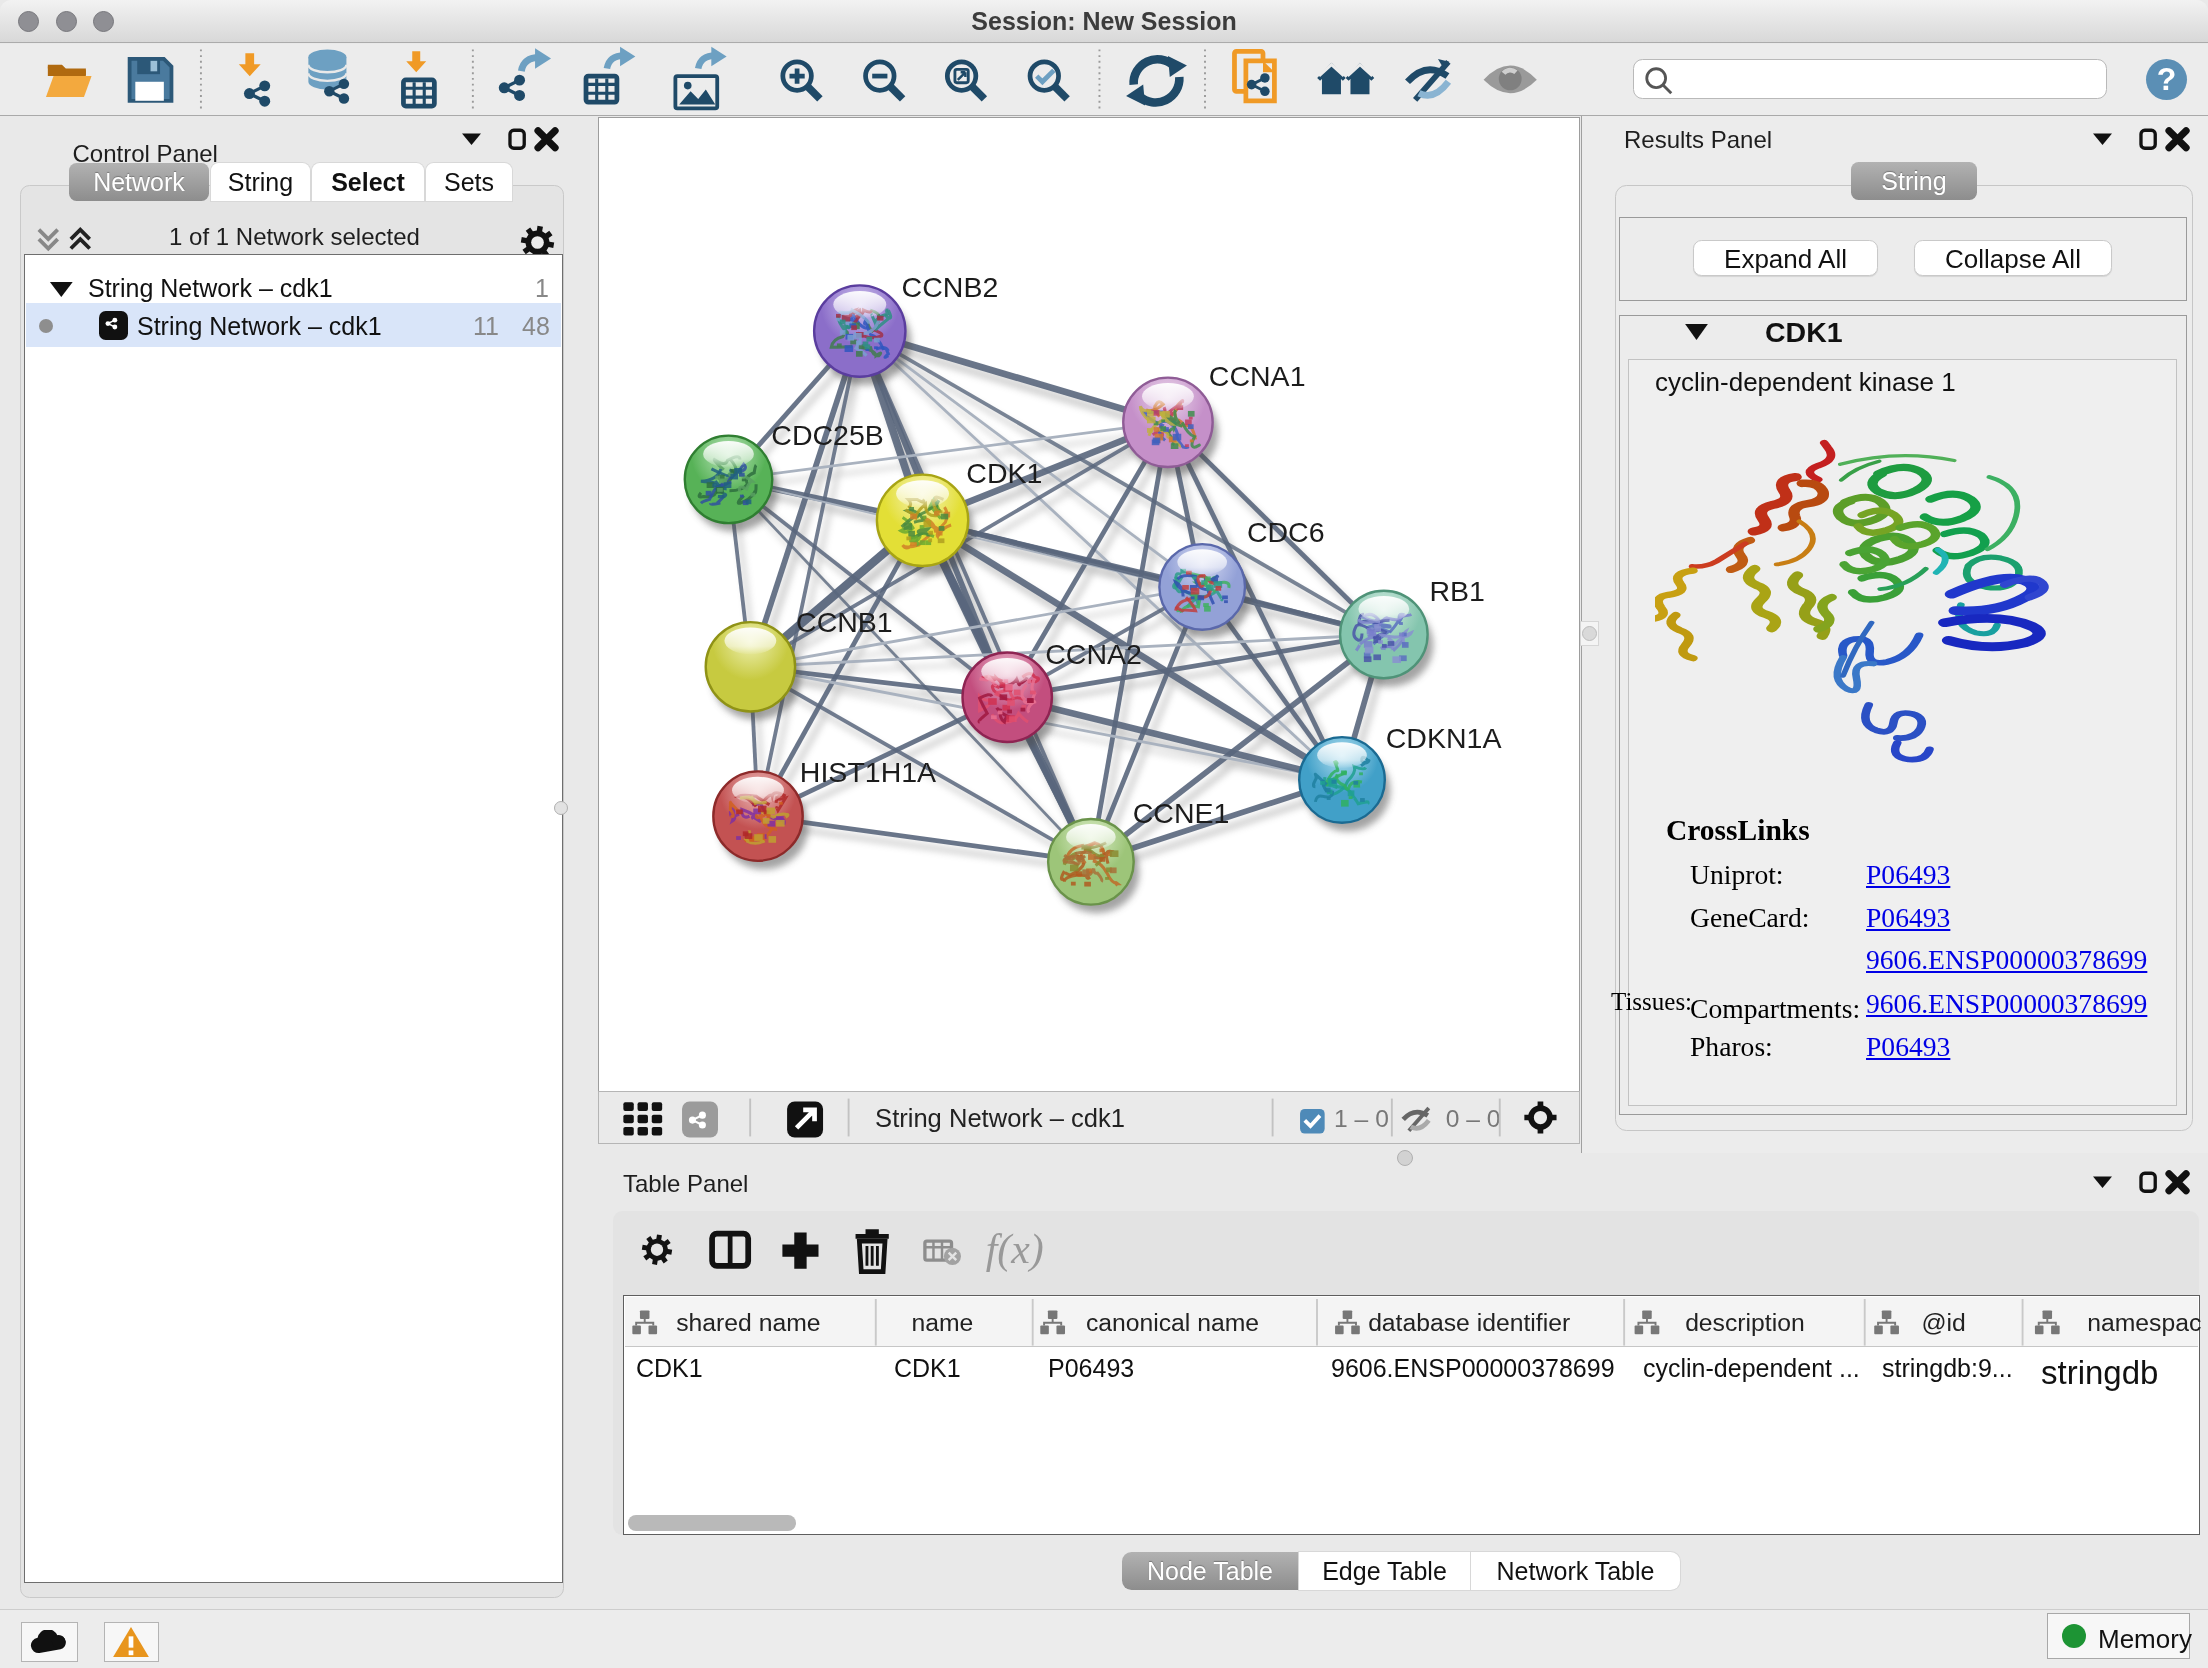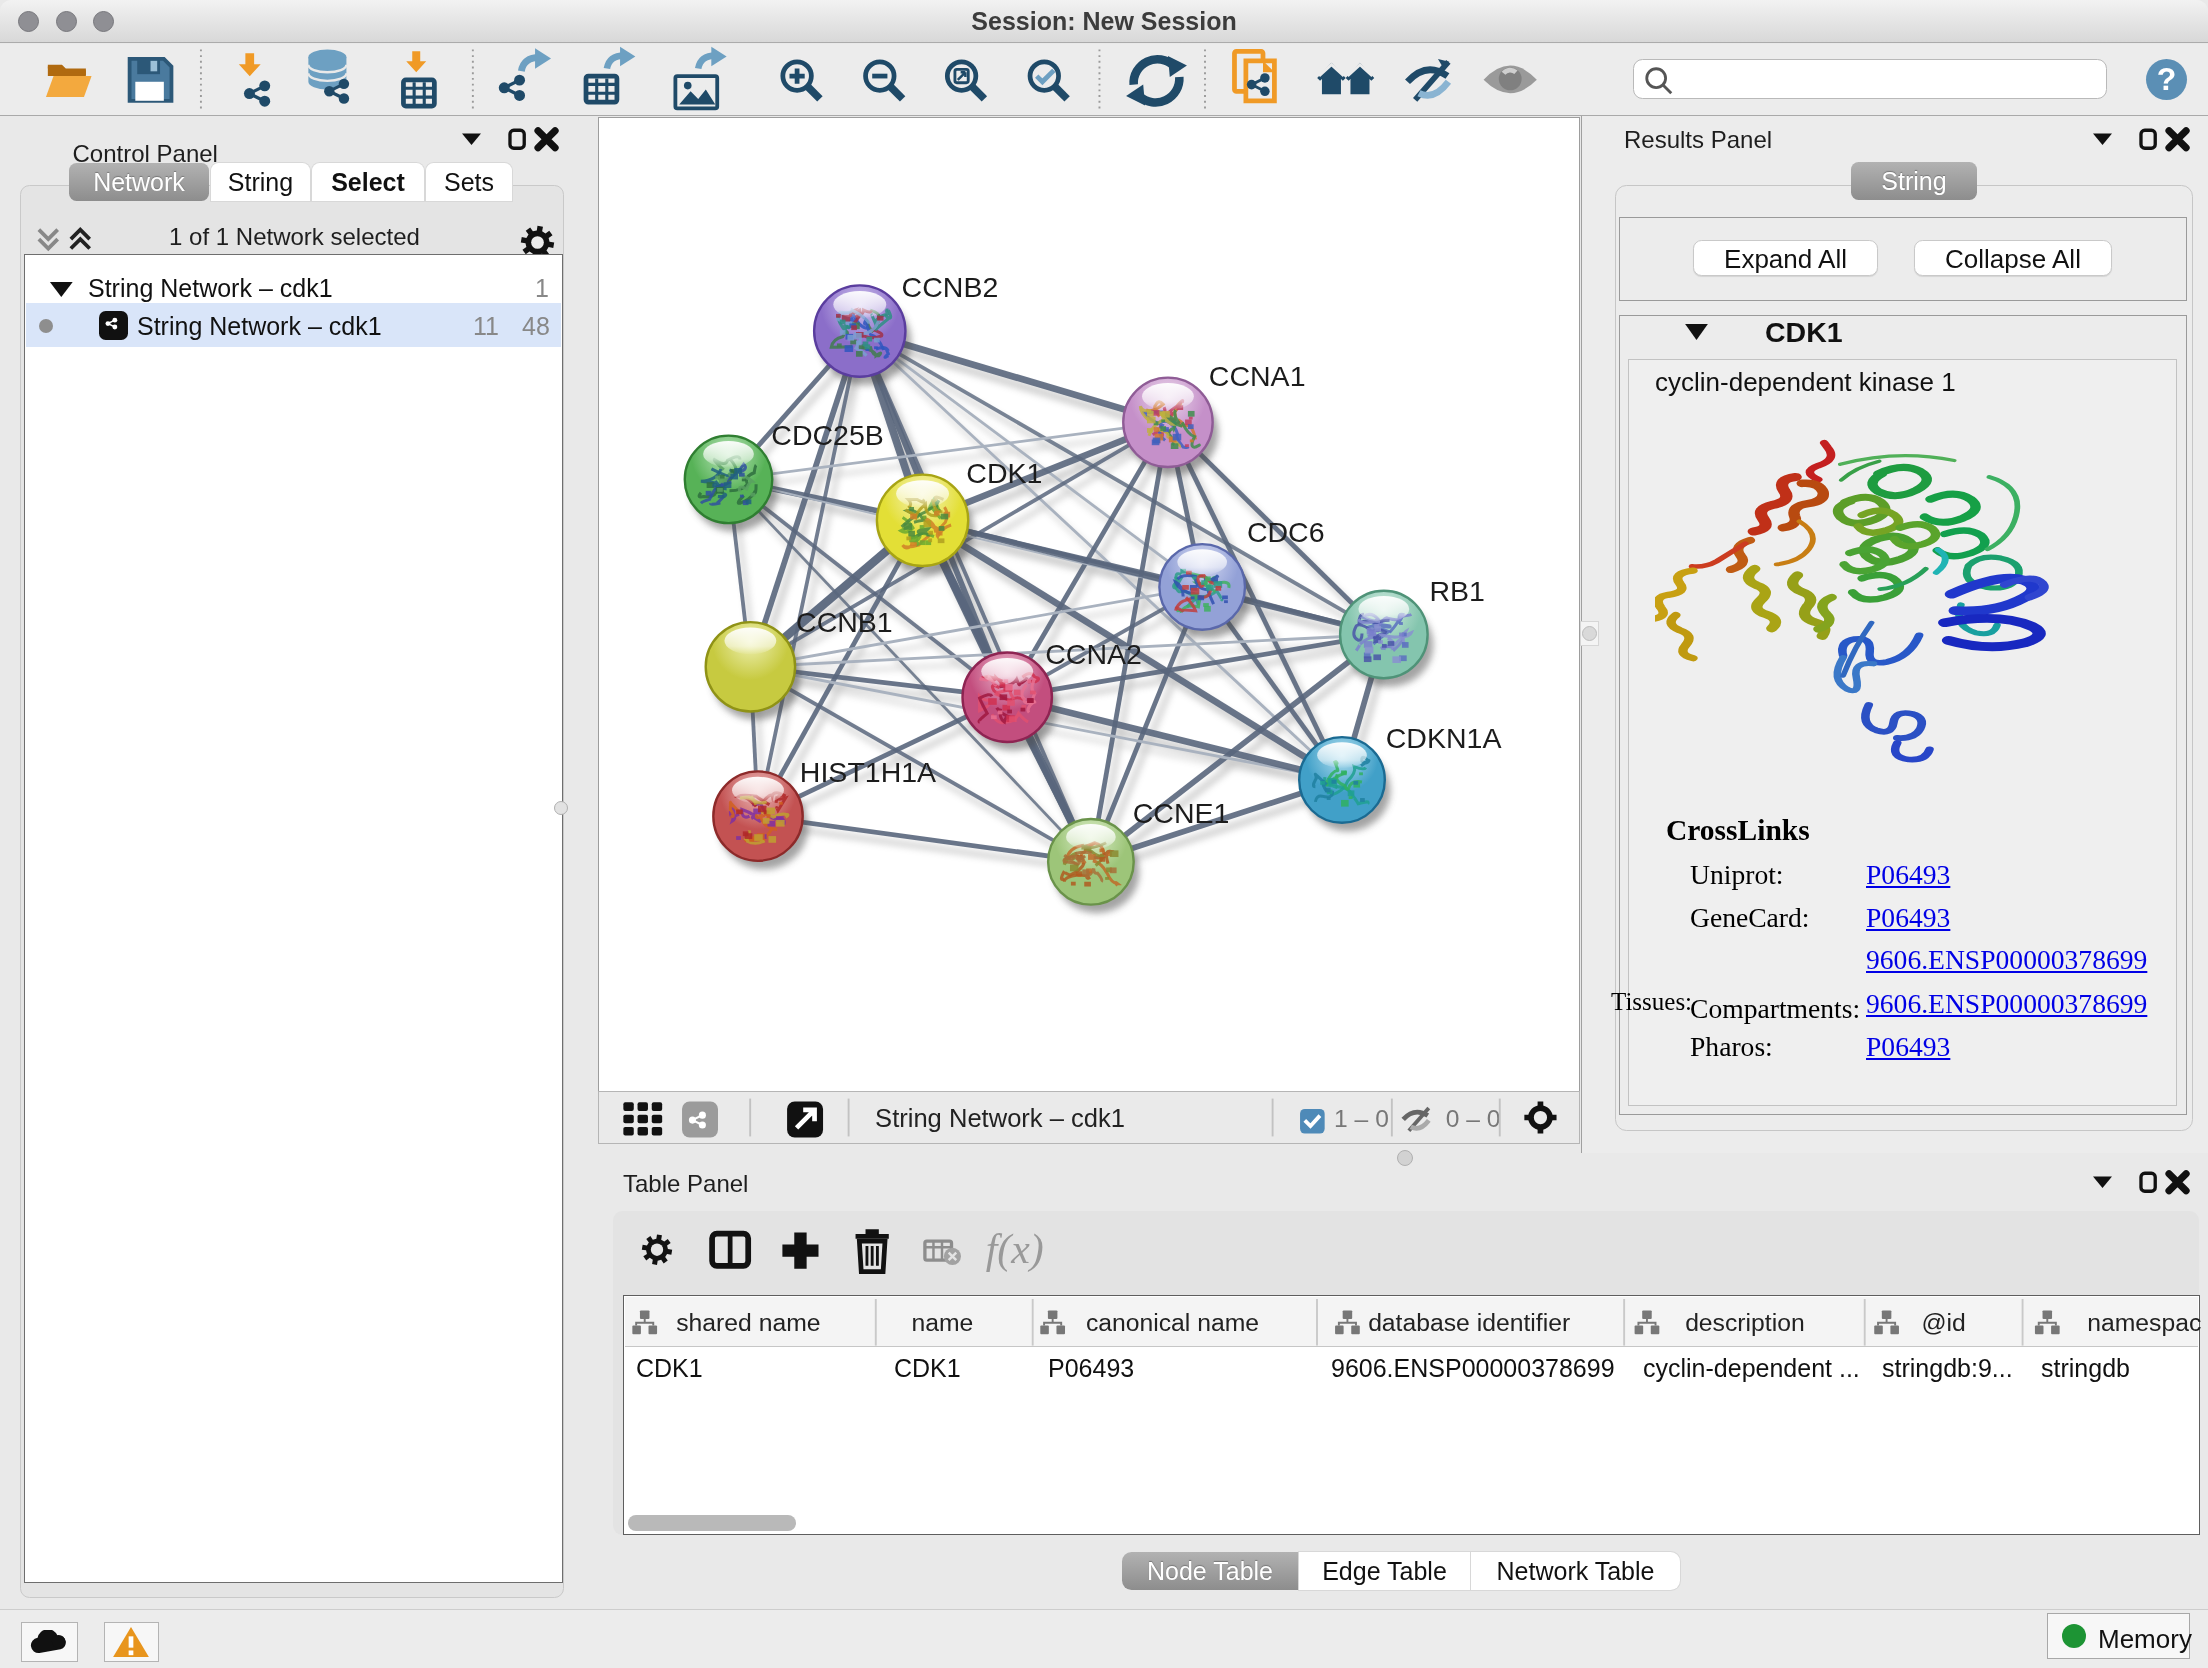--- a/index.html
+++ b/index.html
@@ -1001,21 +1001,21 @@
       <path d="M13,9 v4 M4,16 v-3 h18 v3" stroke="#777" stroke-width="2" fill="none"></path>
     </g>
     <text x="2255" y="1400" font-size="26" fill="#222" text-anchor="middle">namespac</text>
   </svg>
 <div class="abs" style="left:636px;top:1354px;font-size:25px;color:#111;">CDK1</div>
 <div class="abs" style="left:894px;top:1354px;font-size:25px;color:#111;">CDK1</div>
 <div class="abs" style="left:1048px;top:1354px;font-size:25px;color:#111;">P06493</div>
 <div class="abs" style="left:1331px;top:1354px;font-size:25px;color:#111;">9606.ENSP00000378699</div>
 <div class="abs" style="left:1643px;top:1354px;font-size:25px;color:#111;">cyclin-dependent ...</div>
 <div class="abs" style="left:1882px;top:1354px;font-size:25px;color:#111;">stringdb:9...</div>
-<div class="abs" style="left:2041px;top:1354px;font-size:25px;color:#111;">stringdb</div>
+<div class="abs" style="left:2041px;top:1354px;font-size:33px;color:#111;">stringdb</div>
 
 <div class="abs" style="left:628px;top:1515px;width:168px;height:16px;background:#b9b9b9;border-radius:8.6px;"></div>
 <div class="abs tab sel" style="left:1122px;top:1552px;width:176px;border-radius:9.5px 0 0 9.5px;">Node Table</div>
 <div class="abs tab un" style="left:1299px;top:1552px;width:171px;border-radius:0;">Edge Table</div>
 <div class="abs tab un" style="left:1471px;top:1552px;width:209px;border-radius:0 9.5px 9.5px 0;">Network Table</div>
 
 <div class="abs" style="left:0;top:1609px;width:2208px;height:59px;background:#ececec;border-top:1.9px solid #cdcdcd;"></div>
 <div class="abs" style="left:21px;top:1622px;width:57px;height:40px;background:#f7f7f7;border:1.9px solid #b4b4b4;"></div>
 <svg class="abs" style="left:30px;top:1630px" width="40" height="25" viewBox="0 0 42 26">
     <path d="M10,24 a8,8 0 0 1 -2,-16 a11,11 0 0 1 21,-2 a7,7 0 0 1 3,14 z" fill="#111"></path>

